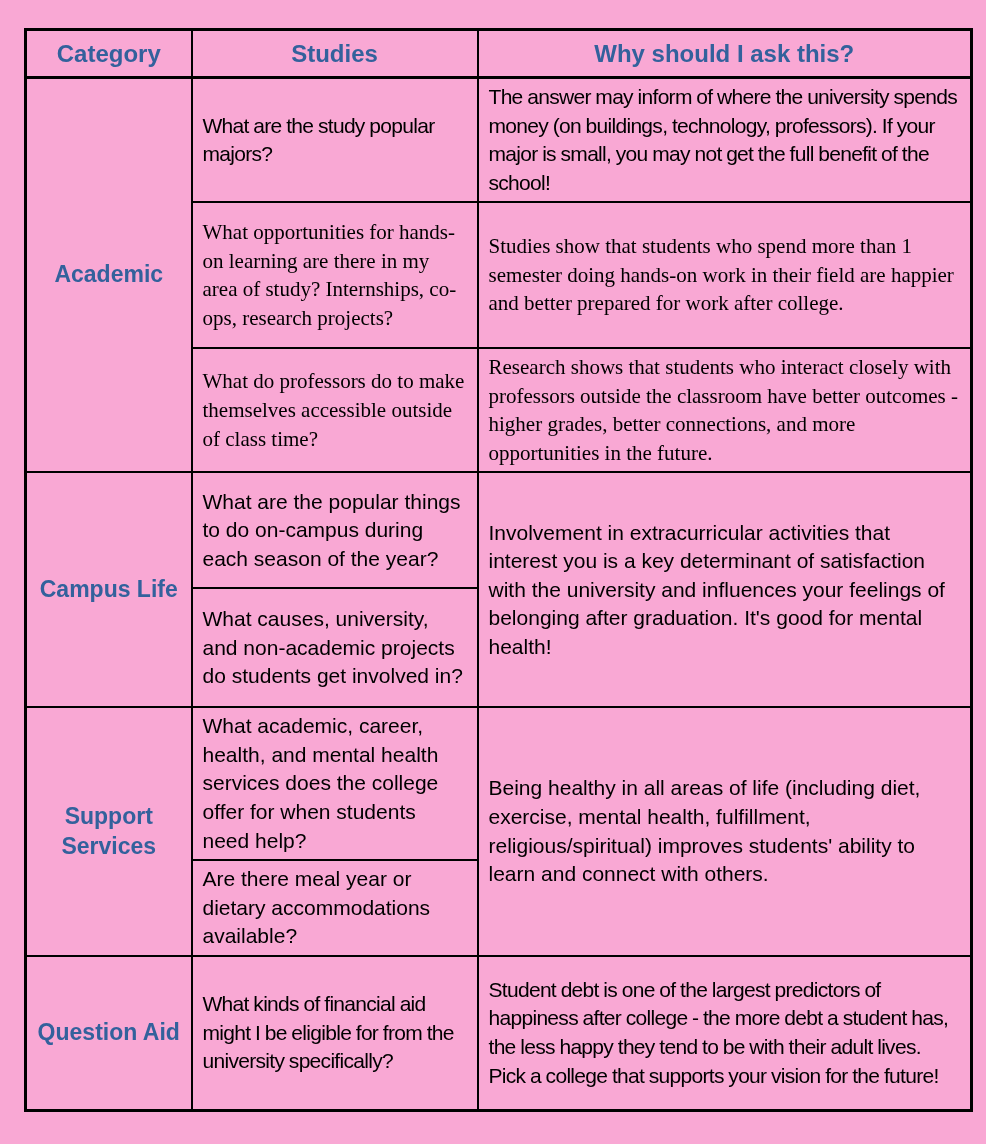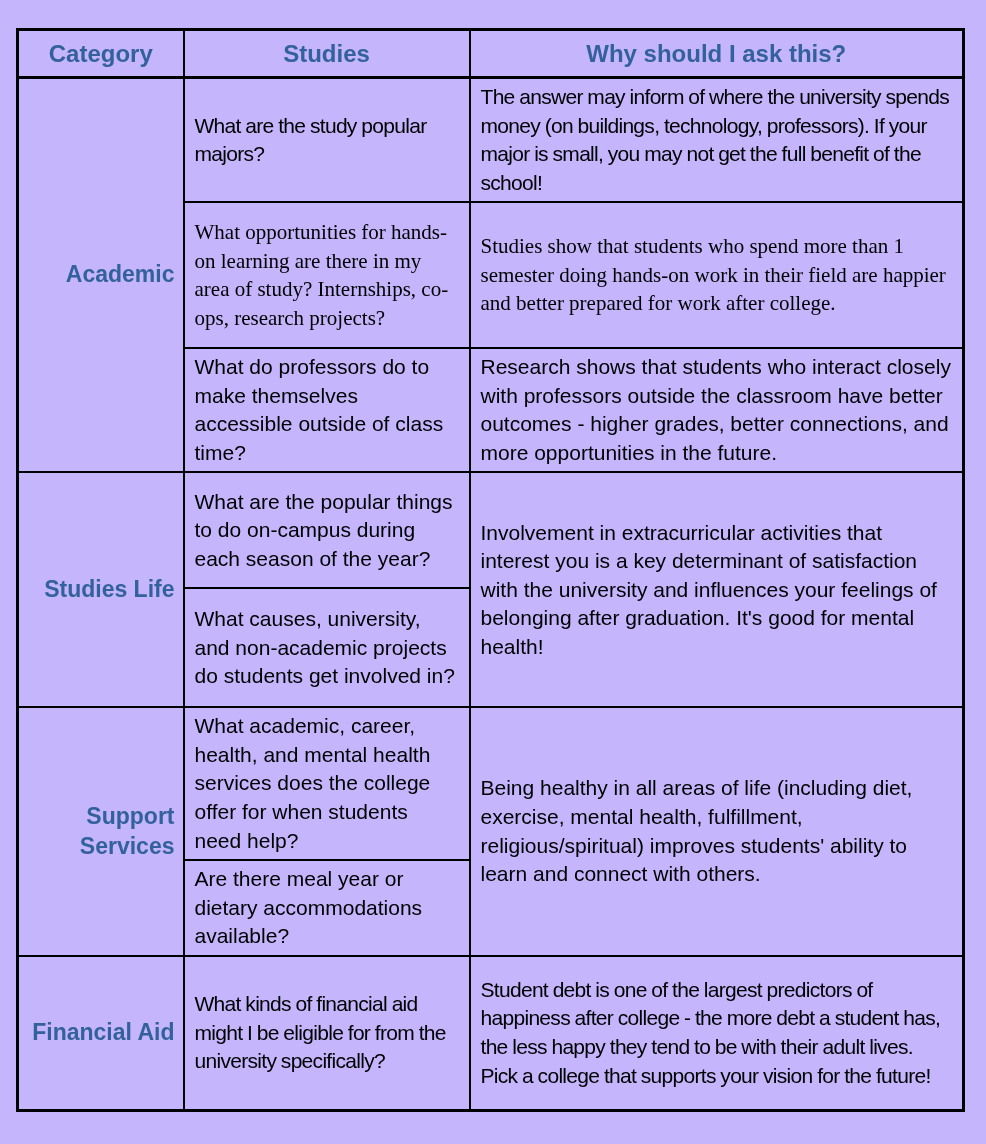--- a/index.html
+++ b/index.html
@@ -6,22 +6,22 @@
     margin: 0;
     padding: 0;
     background: #ffffff;
     font-family: "Liberation Sans", sans-serif;
     color: #000000;
   }
   .page {
     width: 986px;
     height: 1144px;
     box-sizing: border-box;
-    padding: 28px 20px 0 16px;
-    background: #c4b5fd;
+    padding: 28px 20px 0 24px;
+    background: #f9a8d4;
   }
   table.qtable {
     border-collapse: collapse;
     table-layout: fixed;
     width: 946px;
     border: 3px solid #000;
   }
   col.c-cat { width: 166px; }
   col.c-q   { width: 286px; }
   col.c-why { width: 494px; }
@@ -39,42 +39,42 @@
     text-align: center;
     vertical-align: middle;
     padding: 4px 6px;
   }
   tr.section-start > td { border-top: 1px solid #a3a3a3; }
 
   td.cat {
     color: var(--accent, #33619C);
     font-weight: bold;
     font-size: 23px;
-    text-align: right;
+    text-align: center;
     vertical-align: middle;
     line-height: 1.3;
     padding: 4px 8px;
   }
   td.q, td.a {
     font-size: 21px;
     line-height: 1.36;
     text-align: left;
     vertical-align: middle;
     padding: 4px 10px;
   }
   .condensed {
     font-size: 20px;
     letter-spacing: -0.7px;
     word-spacing: -0.5px;
   }
 
   
   tr.r1 { height: 120px; }
   tr.r2 { height: 146px; font-family: Liberation Serif, serif; }
-  tr.r3 { height: 112px; }
+  tr.r3 { height: 112px; font-family: Liberation Serif, serif; }
   tr.r4 { height: 116px; }
   tr.r5 { height: 119px; }
   tr.r6 { height: 148px; }
   tr.r7 { height: 90px; }
   tr.r8 { height: 155px; }
 </style>
 </head>
 <body>
 
 <div class="page">
@@ -100,37 +100,37 @@
       <tr class="r2">
         <td class="q">What opportunities for hands-on learning are there in my area of study? Internships, co-ops, research projects?</td>
         <td class="a">Studies show that students who spend more than 1 semester doing hands-on work in their field are happier and better prepared for work after college.</td>
       </tr>
       <tr class="r3">
         <td class="q">What do professors do to make themselves accessible outside of class time?</td>
         <td class="a">Research shows that students who interact closely with professors outside the classroom have better outcomes - higher grades, better connections, and more opportunities in the future.</td>
       </tr>
 
       <tr class="r4 section-start">
-        <td class="cat" rowspan="2">Studies Life</td>
+        <td class="cat" rowspan="2">Campus Life</td>
         <td class="q">What are the popular things to do on-campus during each season of the year?</td>
         <td class="a" rowspan="2">Involvement in extracurricular activities that interest you is a key determinant of satisfaction with the university and influences your feelings of belonging after graduation. It's good for mental health!</td>
       </tr>
       <tr class="r5">
         <td class="q">What causes, university, and non-academic projects do students get involved in?</td>
       </tr>
 
       <tr class="r6 section-start">
         <td class="cat" rowspan="2">Support Services</td>
         <td class="q">What academic, career, health, and mental health services does the college offer for when students need help?</td>
         <td class="a" rowspan="2">Being healthy in all areas of life (including diet, exercise, mental health, fulfillment, religious/spiritual) improves students' ability to learn and connect with others.</td>
       </tr>
       <tr class="r7">
         <td class="q">Are there meal year or dietary accommodations available?</td>
       </tr>
 
       <tr class="r8 section-start">
-        <td class="cat">Financial Aid</td>
+        <td class="cat">Question Aid</td>
         <td class="q condensed">What kinds of financial aid might I be eligible for from the university specifically?</td>
         <td class="a condensed">Student debt is one of the largest predictors of happiness after college - the more debt a student has, the less happy they tend to be with their adult lives. Pick a college that supports your vision for the future!</td>
       </tr>
     </tbody>
   </table>
 </div>
 
 </body></html>

